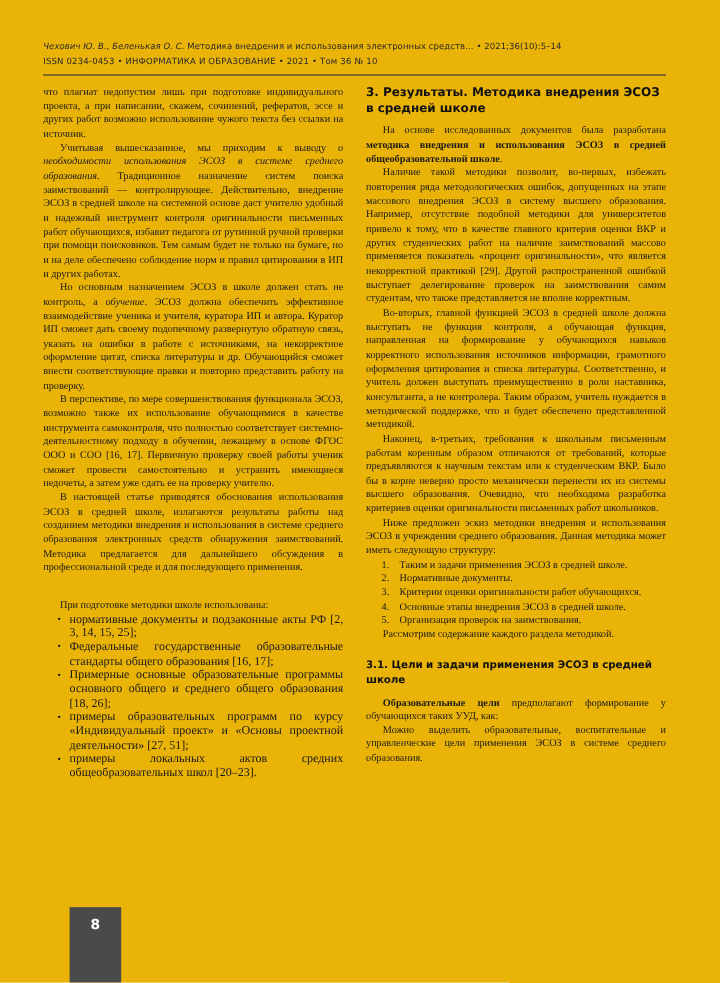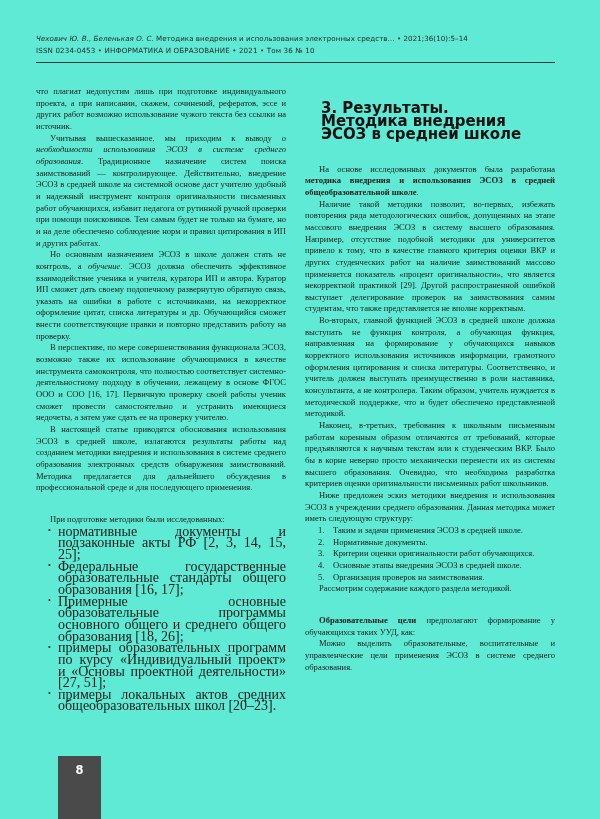--- a/index.html
+++ b/index.html
@@ -4,21 +4,21 @@
 <style>
   html, body {
     margin: 0;
     padding: 0;
     background: #ffffff;
   }
   .page {
     position: relative;
     width: 600px;
     height: 819px;
-    background: #5eead4;
+    background: #eab308;
     overflow: hidden;
     font-family: "Liberation Serif", "DejaVu Serif", serif;
     color: #1a1a1a;
   }
 
   
   .running-head {
     position: absolute;
     left: 36px;
     top: 33px;
@@ -41,21 +41,21 @@
     top: 62px;
     width: 519px;
     height: 1px;
     background: #3a3a3a;
   }
 
   
   .columns {
     position: absolute;
     left: 36px;
-    top: 86px;
+    top: 71px;
     width: 519px;
     height: 700px;
     text-decoration: underline;
   }
   .col {
     position: absolute;
     top: 0;
     width: 250px;
   }
   .col-left  { left: 0; }
@@ -70,23 +70,23 @@
     hyphens: auto;
     -webkit-hyphens: auto;
     word-spacing: -0.1px;
   }
   p.body.noindent { text-indent: 0; }
   p.body i { font-style: italic; }
   p.body b { font-weight: bold; }
 
   
   h2.section {
-    margin: 16px;
-    font-family: "DejaVu Sans", "Liberation Sans", sans-serif;
-    font-size: 15px;
+    margin: 0;
+    font-family: "DejaVu Sans", "Liberation Sans", sans-serif;
+    font-size: 10px;
     line-height: 13.2px;
     font-weight: bold;
     color: #111111;
     letter-spacing: -0.05px;
   }
   h3.subsection {
     margin: 0;
     font-family: "DejaVu Sans", "Liberation Sans", sans-serif;
     font-size: 8.6px;
     line-height: 12.4px;
@@ -99,21 +99,21 @@
 
   
   ul.bullets, ol.numbers {
     margin: 0;
     padding: 0;
     list-style: none;
   }
   ul.bullets > li {
     position: relative;
     padding-left: 22px;
-    font-size: 14px;
+    font-size: 10px;
     line-height: 11.65px;
     text-align: justify;
     hyphens: auto;
     -webkit-hyphens: auto;
   }
   ul.bullets > li::before {
     content: "\2022";
     position: absolute;
     left: 12px;
     top: -0.5px;
@@ -177,21 +177,21 @@
 
       <p class="body"><span>Но основным назначением ЭСОЗ в школе должен стать не контроль, а </span><i>обучение</i><span>. ЭСОЗ должна обеспечить эффективное взаимодействие ученика и учителя, куратора ИП и автора. Куратор ИП сможет дать своему подопечному развернутую обратную связь, указать на ошибки в работе с источниками, на некорректное оформление цитат, списка литературы и др. Обучающийся сможет внести соответствующие правки и повторно представить работу на проверку.</span></p>
 
       <p class="body">В перспективе, по мере совершенствования функционала ЭСОЗ, возможно также их использование обучающимися в качестве инструмента самоконтроля, что полностью соответствует системно-деятельностному подходу в обучении, лежащему в основе ФГОС ООО и СОО [16, 17]. Первичную проверку своей работы ученик сможет провести самостоятельно и устранить имеющиеся недочеты, а затем уже сдать ее на проверку учителю.</p>
 
       <p class="body">В настоящей статье приводятся обоснования использования ЭСОЗ в средней школе, излагаются результаты работы над созданием методики внедрения и использования в системе среднего образования электронных средств обнаружения заимствований. Методика предлагается для дальнейшего обсуждения в профессиональной среде и для последующего применения.</p>
 
       <div class="sp-before-h"></div>
       <div class="sp-after-h"></div>
 
-      <p class="body">При подготовке методики были исследованных:</p>
+      <p class="body">При подготовке методики школе использованы:</p>
 
       <ul class="bullets">
         <li>нормативные документы и подзаконные акты РФ [2, 3, 14, 15, 25];</li>
         <li>Федеральные государственные образовательные стандарты общего образования [16, 17];</li>
         <li>Примерные основные образовательные программы основного общего и среднего общего образования [18, 26];</li>
         <li>примеры образовательных программ по курсу «Индивидуальный проект» и «Основы проектной деятельности» [27, 51];</li>
         <li>примеры локальных актов средних общеобразовательных школ [20–23].</li>
       </ul>
 
     </div>
@@ -215,20 +215,21 @@
         <li><span class="num">1.</span><span>Таким и задачи применения ЭСОЗ в средней школе.</span></li>
         <li><span class="num">2.</span><span>Нормативные документы.</span></li>
         <li><span class="num">3.</span><span>Критерии оценки оригинальности работ обучающихся.</span></li>
         <li><span class="num">4.</span><span>Основные этапы внедрения ЭСОЗ в средней школе.</span></li>
         <li><span class="num">5.</span><span>Организация проверок на заимствования.</span></li>
       </ol>
 
       <p class="body">Рассмотрим содержание каждого раздела методикой.</p>
 
       <div class="sp-before-h"></div>
+      <h3 class="subsection">3.1. Цели и задачи применения ЭСОЗ в средней школе</h3>
       <div class="sp-after-h"></div>
 
       <p class="body"><b>Образовательные цели</b><span> предполагают формирование у обучающихся таких УУД, как:</span></p>
 
       <p class="body">Можно выделить образовательные, воспитательные и управленческие цели применения ЭСОЗ в системе среднего образования.</p>
 
     </div>
   </div>
 
   <div class="page-badge">

